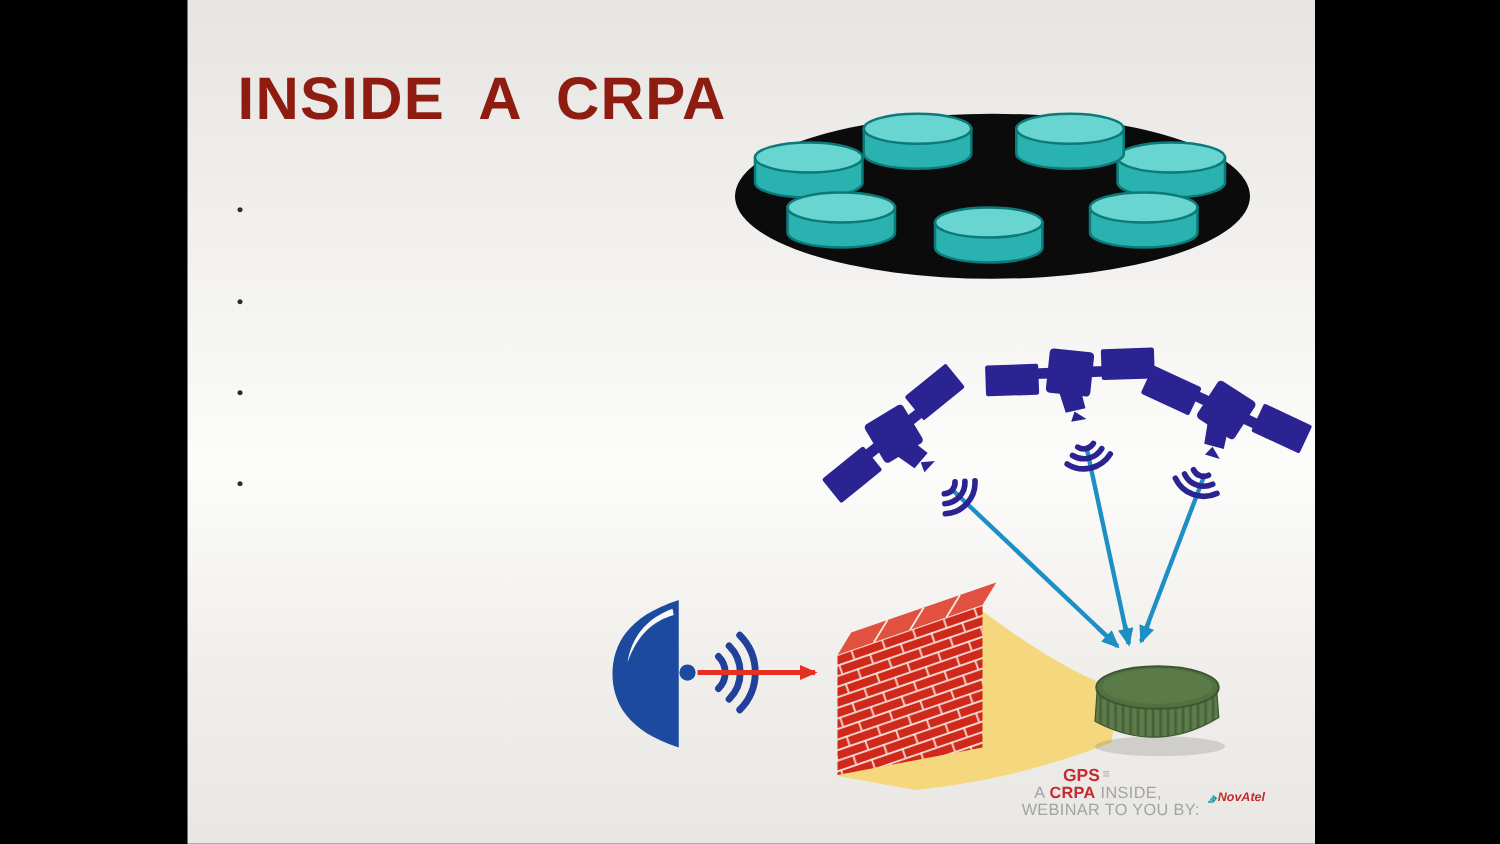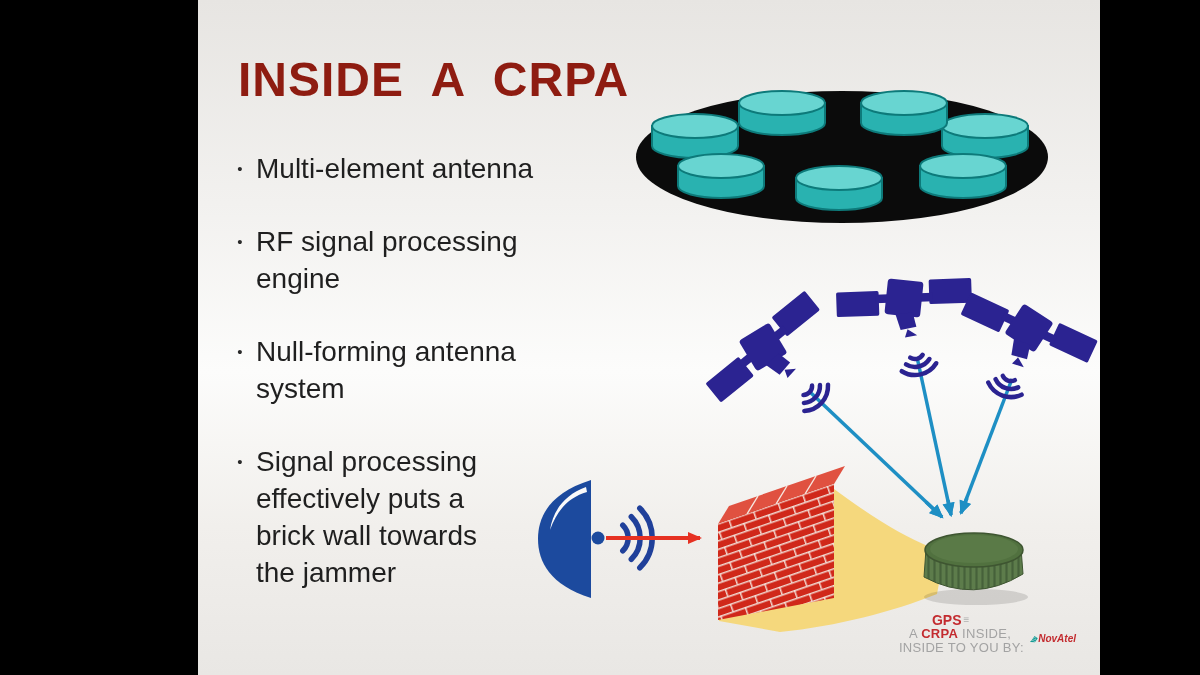--- a/index.html
+++ b/index.html
@@ -3,29 +3,29 @@
 <meta charset="utf-8">
 <style>
   * { margin:0; padding:0; box-sizing:border-box; }
   body { width:1200px; height:675px; background:#000; position:relative; overflow:hidden;
          font-family:"Liberation Sans", sans-serif; }
   .stage { position:absolute; left:0; top:0; width:1200px; height:675px; background:#000; }
   .bar { position:absolute; top:0; height:675px; background:#000; }
   .bar.left { left:0; width:150px; }
   .bar.right { left:1052px; width:148px; }
   .slide { position:absolute; left:150px; top:0; width:902px; height:675px;
-           background:linear-gradient(to bottom,#e7e5e2 0%,#f2f1ef 30%,#fcfcfb 55%,#f1efec 78%,#e9e7e4 100%);margin-left:48px; }
+           background:linear-gradient(to bottom,#e7e5e2 0%,#f2f1ef 30%,#fcfcfb 55%,#f1efec 78%,#e9e7e4 100%); }
   .title { position:absolute; left:40px; top:52px; font-size:48px; font-weight:bold;
            color:#8e1c11; letter-spacing:1px; word-spacing:14px; }
   .bullets { position:absolute; left:26px; top:150px; width:360px; list-style:none; }
   .bullets li { display:flex; margin-bottom:36px; }
   .bullet-dot { width:32px; flex:0 0 32px; font-size:15px; line-height:37px; color:#2a2a2a; text-align:center; }
   .bullet-text { font-size:28px; line-height:37px; color:#1f1f1f; white-space:pre-line; }
   .diagram { position:absolute; left:0; top:0; width:902px; height:675px; }
-  .footer { position:absolute; right:24px; bottom:20px; display:flex; align-items:flex-end; gap:6px; }
+  .footer { position:absolute; right:40px; bottom:20px; display:flex; align-items:flex-end; gap:6px; }
   .footer-text { font-size:13px; color:#a3a3a3; line-height:14px; letter-spacing:0.3px; }
   .ft-row1 { margin-left:33px; display:flex; align-items:center; gap:2px; }
   .ft-row2 { margin-left:10px; }
   .gps { color:#c32b2f; font-weight:bold; font-size:14px; letter-spacing:0; }
   .world { color:#c32b2f; font-weight:bold; }
   .gps-marks { color:#b0b0b0; font-size:10px; }
   .novatel-col { display:flex; flex-direction:row; align-items:center; width:46px; }
   .novatel-name { color:#c32b2f; font-weight:bold; font-size:10px; font-style:italic; margin-top:-2px; }
 </style>
 </head>
@@ -35,38 +35,29 @@
   <div class="bar left"></div>
   <div class="bar right"></div>
 
   <div class="slide">
 
     <div class="title">INSIDE  A  CRPA</div>
 
     <ul class="bullets">
       <li>
         <span class="bullet-dot">•</span>
-        <span class="bullet-text">Multi-element antenna</span>
       </li>
       <li>
         <span class="bullet-dot">•</span>
-        <span class="bullet-text">RF signal processing
-engine</span>
       </li>
       <li>
         <span class="bullet-dot">•</span>
-        <span class="bullet-text">Null-forming antenna
-system</span>
       </li>
       <li>
         <span class="bullet-dot">•</span>
-        <span class="bullet-text">Signal processing
-effectively puts a
-brick wall towards
-the jammer</span>
       </li>
     </ul>
 
     <svg class="diagram" viewBox="0 0 902 675" xmlns="http://www.w3.org/2000/svg">
       <defs>
         <marker id="arrowBlue" markerUnits="userSpaceOnUse" markerWidth="18" markerHeight="16" refX="13" refY="7" orient="auto">
           <path d="M1,1 L15,7 L1,13 Z" fill="#1e8fc4"></path>
         </marker>
         <marker id="arrowRed" markerUnits="userSpaceOnUse" markerWidth="18" markerHeight="16" refX="13" refY="7" orient="auto">
           <path d="M1,1 L15,7 L1,13 Z" fill="#e63122"></path>
@@ -166,21 +157,21 @@
       </g>
     </svg>
 
     <div class="footer">
       <div class="footer-text">
         <div class="ft-row1">
           <span class="gps">GPS</span>
             <span class="gps-marks">≡</span>
         </div>
         <div class="ft-row2"><span>A </span><span class="world">CRPA</span><span> INSIDE,</span></div>
-        <div class="ft-row3">INSIDE TO YOU BY:</div>
+        <div class="ft-row3">WEBINAR TO YOU BY:</div>
       </div>
       <div class="novatel-col">
         <svg width="38" height="32" viewBox="0 0 38 32">
           <polygon points="2,30 21,2 36,13 23,31" fill="#159a93"></polygon>
           <g fill="#ffffff">
             <rect x="18" y="7" width="3" height="3"></rect>
               <rect x="23" y="10" width="3" height="3"></rect>
             <rect x="13" y="14" width="3" height="3"></rect>
               <rect x="18" y="16" width="3" height="3"></rect>
             <rect x="24" y="18" width="3" height="3"></rect>

